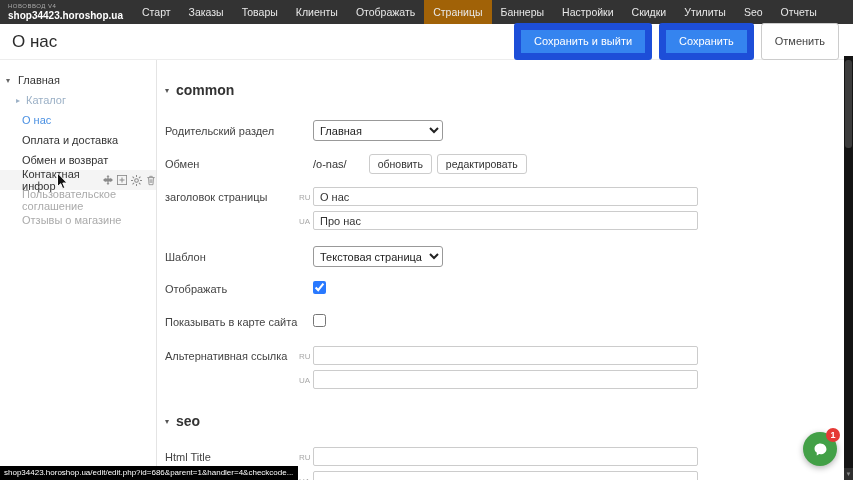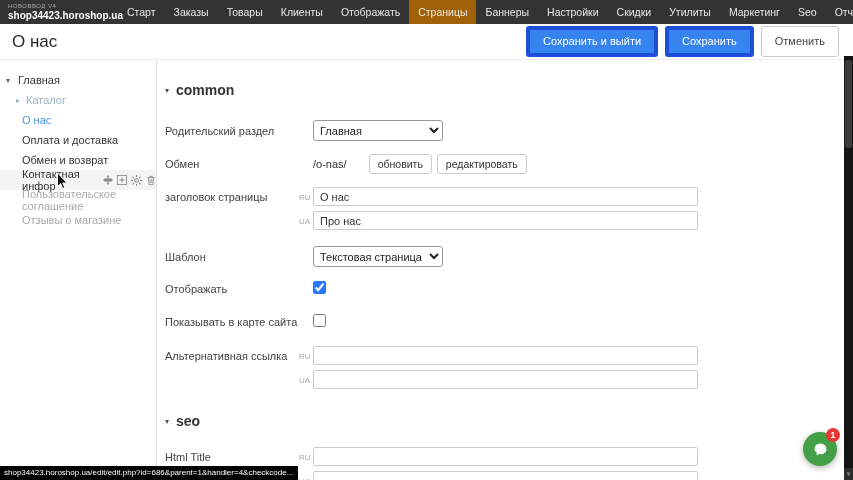--- a/index.html
+++ b/index.html
@@ -16,21 +16,21 @@
   .logo-main { font-size:10px; font-weight:bold; line-height:11px; white-space:nowrap; }
   .menu { display:flex; }
   .menu-item { padding:0 9px; display:flex; align-items:center; font-size:10.5px; color:#e8e8e8; cursor:pointer; white-space:nowrap; }
   .menu-item.active { background:#a16207; }
 
   
   .header { height:36px; display:flex; align-items:center; padding:0 14px 0 12px; border-bottom:1px solid #ededed; background:#fff; }
   .page-title { font-size:17px; color:#2b2b2b; }
   .header-buttons { margin-left:auto; display:flex; gap:7px; }
   .btn { font-family:"Liberation Sans",sans-serif; font-size:11px; border-radius:3px; padding:6px 13px; cursor:pointer; line-height:11px; }
-  .btn-blue { background:#3584ef; border:4px solid #1d4ed8; color:#fff; }
+  .btn-blue { background:#3584ef; border:7px solid #1d4ed8; color:#fff; }
   .btn-plain { background:#fff; border:1px solid #ccc; color:#444; }
 
   
   .page-body { display:flex; height:420px; }
   .sidebar { width:157px; border-right:1px solid #e4e4e4; padding-top:10px; flex:0 0 157px; }
   .tree-item { height:20px; display:flex; align-items:center; font-size:11px; color:#333; cursor:pointer; padding-left:22px; position:relative; }
   .tree-item .arrow { position:absolute; left:6px; font-size:8px; color:#666; width:10px; }
   .tree-item.root { padding-left:18px; }
   .tree-item.child-head { padding-left:26px; }
   .tree-item.child-head .arrow { left:16px; color:#9bb0c6; }
@@ -89,21 +89,20 @@
     <span class="menu-item">Старт</span>
     <span class="menu-item">Заказы</span>
     <span class="menu-item">Товары</span>
     <span class="menu-item">Клиенты</span>
     <span class="menu-item">Отображать</span>
     <span class="menu-item active">Страницы</span>
     <span class="menu-item">Баннеры</span>
     <span class="menu-item">Настройки</span>
     <span class="menu-item">Скидки</span>
     <span class="menu-item">Утилиты</span>
-    <span class="menu-item">Маркетинг</span>
     <span class="menu-item">Seo</span>
     <span class="menu-item">Отчеты</span>
   </div>
 
 </div>
 
 <div class="header">
   <span class="page-title">О нас</span>
   <div class="header-buttons">
     <button class="btn btn-blue">Сохранить и выйти</button>

